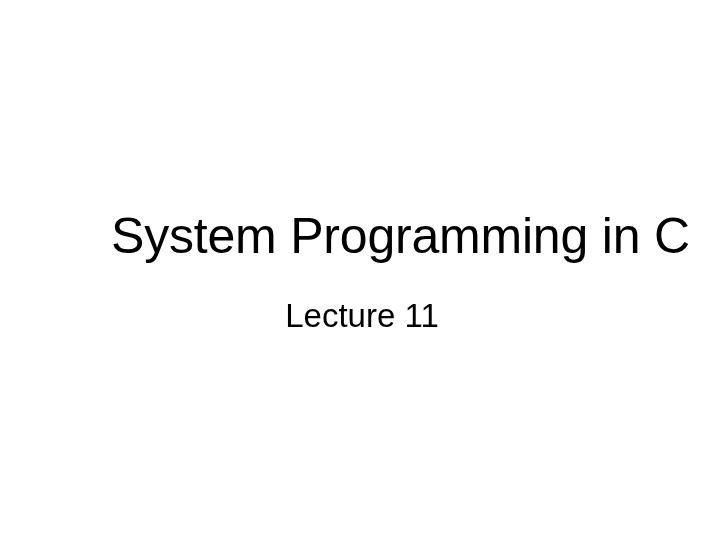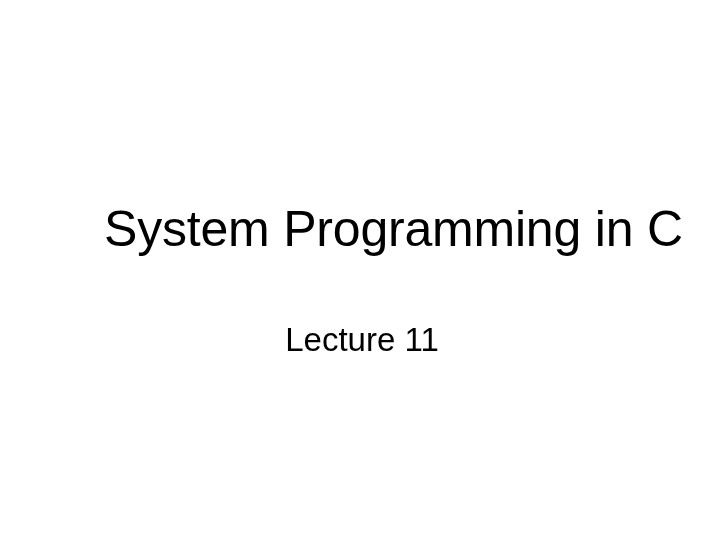--- a/index.html
+++ b/index.html
@@ -24,37 +24,37 @@
   
   .title-block {
     position: absolute;
     left: 100px;
     top: 196px;
     width: 540px;
     height: 60px;
   }
 
   .slide-title {
-    margin: 4px;
+    margin: 11px;
     padding: 0;
     font-family: "Liberation Sans", sans-serif;
     font-size: 50px;
     font-weight: 400;
     line-height: 58px;
     letter-spacing: -0.2px;
     color: #000000;
     text-align: left;
     white-space: nowrap;
   }
 
   
   .subtitle-block {
     position: absolute;
     left: 100px;
-    top: 320px;
+    top: 296px;
     width: 524px;
     height: 44px;
   }
 
   .slide-subtitle {
     margin: 0;
     padding: 0;
     font-family: "Liberation Sans", sans-serif;
     font-size: 33px;
     font-weight: 400;

